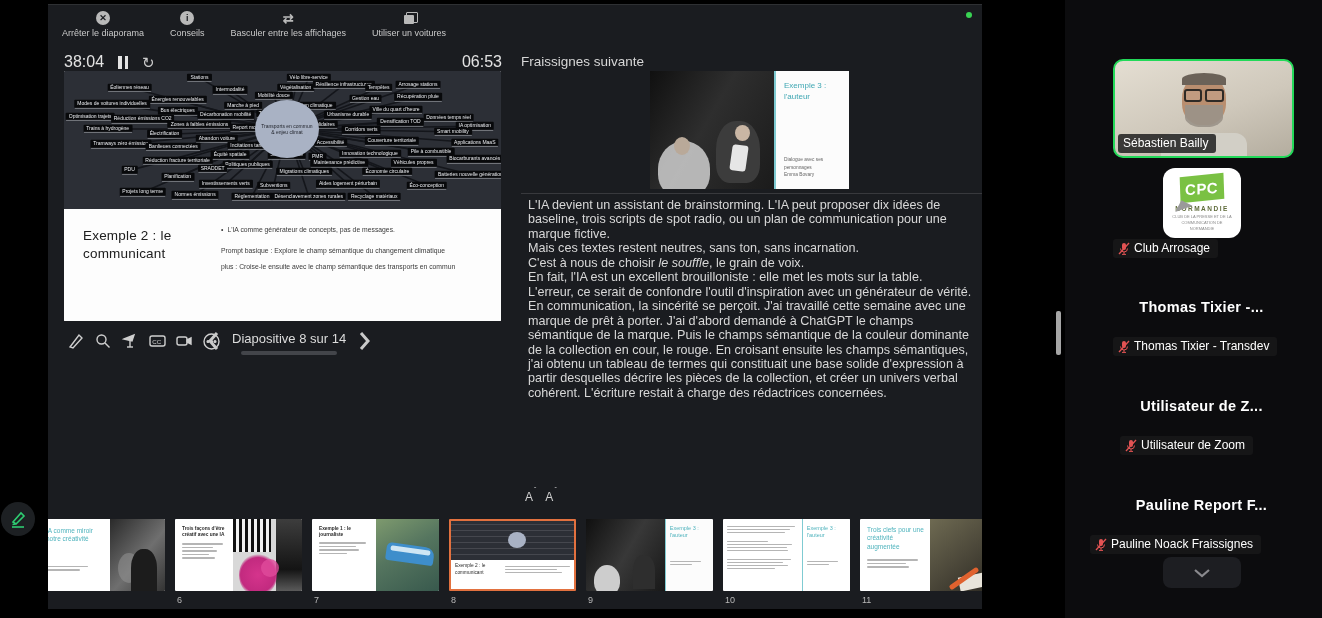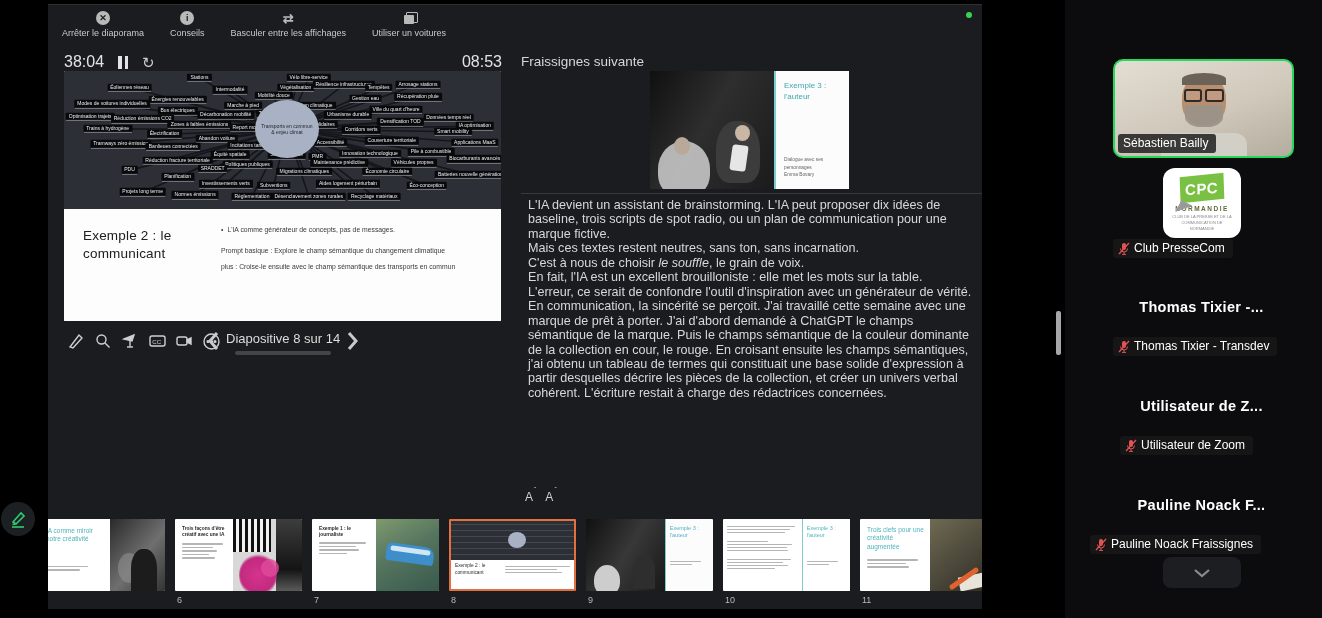--- a/index.html
+++ b/index.html
@@ -34,21 +34,21 @@
   .slide-title{position:absolute;left:19px;top:18px;width:135px;font-size:13.5px;color:#202020;line-height:1.3;letter-spacing:.2px;}
   .slide-col{position:absolute;left:157px;top:16px;right:12px;color:#3a3a3a;font-size:6.8px;line-height:1.35;}
   .slide-col .b{display:flex;gap:4px;}
   .slide-col .p1{margin-top:12px;}
   .slide-col .p2{margin-top:7px;}
 
   
   .ctrl-row{left:18px;top:326px;display:flex;align-items:center;gap:7px;}
   .ctrl-ic{width:20px;height:20px;display:flex;align-items:center;justify-content:center;}
   .ctrl-ic svg{stroke:#cfcfcf;fill:none;stroke-width:1.4;}
-  .pager{left:158px;top:326px;display:flex;align-items:center;gap:6px;}
+  .pager{left:158px;top:326px;display:flex;align-items:center;gap:12px;}
   .pg-chev svg{stroke:#c9c9c9;fill:none;stroke-width:3;}
   .pg-mid{display:flex;flex-direction:column;align-items:center;gap:5px;}
   .pg-label{color:#dcdcdc;font-size:13px;}
   .pg-track{width:96px;height:4px;background:#43454a;border-radius:2px;overflow:hidden;}
   .pg-fill{height:100%;background:#c4763a;}
 
   
   .next-header{left:473px;top:49px;color:#d6d6d6;font-size:13.5px;}
   #preview{left:602px;top:66px;width:199px;height:118px;display:flex;background:#111;}
   #pv-photo{width:124px;height:100%;position:relative;background:linear-gradient(120deg,#101010 0%,#2e2e2e 45%,#1b1b1b 100%);overflow:hidden;}
@@ -179,21 +179,21 @@
       </div>
     </div>
 
     <div class="abs timer-row">
       <span>38:04</span>
       <span class="pausebars">
           <i></i>
           <i></i>
         </span>
       <span class="refresh">↻</span>
-      <span class="clock">08:53</span>
+      <span class="clock">06:53</span>
     </div>
 
     <div class="abs" id="slide">
       <div id="cloud">
         <svg id="cloud-lines" width="437" height="138">
             <line x1="222.87" y1="57.96" x2="135.47" y2="6.9" stroke="#14161b" stroke-width="1.6"></line>
             <line x1="222.87" y1="57.96" x2="244.72" y2="6.9" stroke="#14161b" stroke-width="1.6"></line>
             <line x1="222.87" y1="57.96" x2="231.61" y2="16.56" stroke="#14161b" stroke-width="1.6"></line>
             <line x1="222.87" y1="57.96" x2="279.68" y2="13.8" stroke="#14161b" stroke-width="1.6"></line>
             <line x1="222.87" y1="57.96" x2="314.64" y2="16.56" stroke="#14161b" stroke-width="1.6"></line>
@@ -626,21 +626,21 @@
       <div class="cpc-region">NORMANDIE</div>
       <div class="cpc-caption">CLUB DE LA PRESSE ET DE LA COMMUNICATION DE NORMANDIE</div>
     </div>
     <div class="name-chip" style="left:48px;top:239px">
       <svg class="mic-ic" viewBox="0 0 12 13">
         <rect x="4" y="1" width="4" height="7" rx="2" fill="#e25353"></rect>
         <path d="M2.5 6.5 a3.5 3.5 0 0 0 7 0 M6 10 v2 M4 12.4 h4" stroke="#e25353" stroke-width="1" fill="none"></path>
         <line x1="1" y1="12" x2="11" y2="1" stroke="#e25353" stroke-width="1.3"></line>
       </svg>
 
-      <span>Club PresseCom</span>
+      <span>Club Arrosage</span>
     </div>
 
     <div class="bold-name" style="top:299px">Thomas Tixier -...</div>
     <div class="name-chip" style="left:48px;top:337px;max-width:190px">
       <svg class="mic-ic" viewBox="0 0 12 13">
         <rect x="4" y="1" width="4" height="7" rx="2" fill="#e25353"></rect>
         <path d="M2.5 6.5 a3.5 3.5 0 0 0 7 0 M6 10 v2 M4 12.4 h4" stroke="#e25353" stroke-width="1" fill="none"></path>
         <line x1="1" y1="12" x2="11" y2="1" stroke="#e25353" stroke-width="1.3"></line>
       </svg>
       <span>Thomas Tixier - Transdev</span>
@@ -649,21 +649,21 @@
     <div class="bold-name" style="top:398px">Utilisateur de Z...</div>
     <div class="name-chip" style="left:55px;top:436px">
       <svg class="mic-ic" viewBox="0 0 12 13">
         <rect x="4" y="1" width="4" height="7" rx="2" fill="#e25353"></rect>
         <path d="M2.5 6.5 a3.5 3.5 0 0 0 7 0 M6 10 v2 M4 12.4 h4" stroke="#e25353" stroke-width="1" fill="none"></path>
         <line x1="1" y1="12" x2="11" y2="1" stroke="#e25353" stroke-width="1.3"></line>
       </svg>
       <span>Utilisateur de Zoom</span>
     </div>
 
-    <div class="bold-name" style="top:497px">Pauline Noack F...</div>
+    <div class="bold-name" style="top:497px">Pauline Report F...</div>
     <div class="name-chip" style="left:25px;top:535px">
       <svg class="mic-ic" viewBox="0 0 12 13">
         <rect x="4" y="1" width="4" height="7" rx="2" fill="#e25353"></rect>
         <path d="M2.5 6.5 a3.5 3.5 0 0 0 7 0 M6 10 v2 M4 12.4 h4" stroke="#e25353" stroke-width="1" fill="none"></path>
         <line x1="1" y1="12" x2="11" y2="1" stroke="#e25353" stroke-width="1.3"></line>
       </svg>
       <span>Pauline Noack Fraissignes</span>
     </div>
 
     <div class="abs chev-btn">

